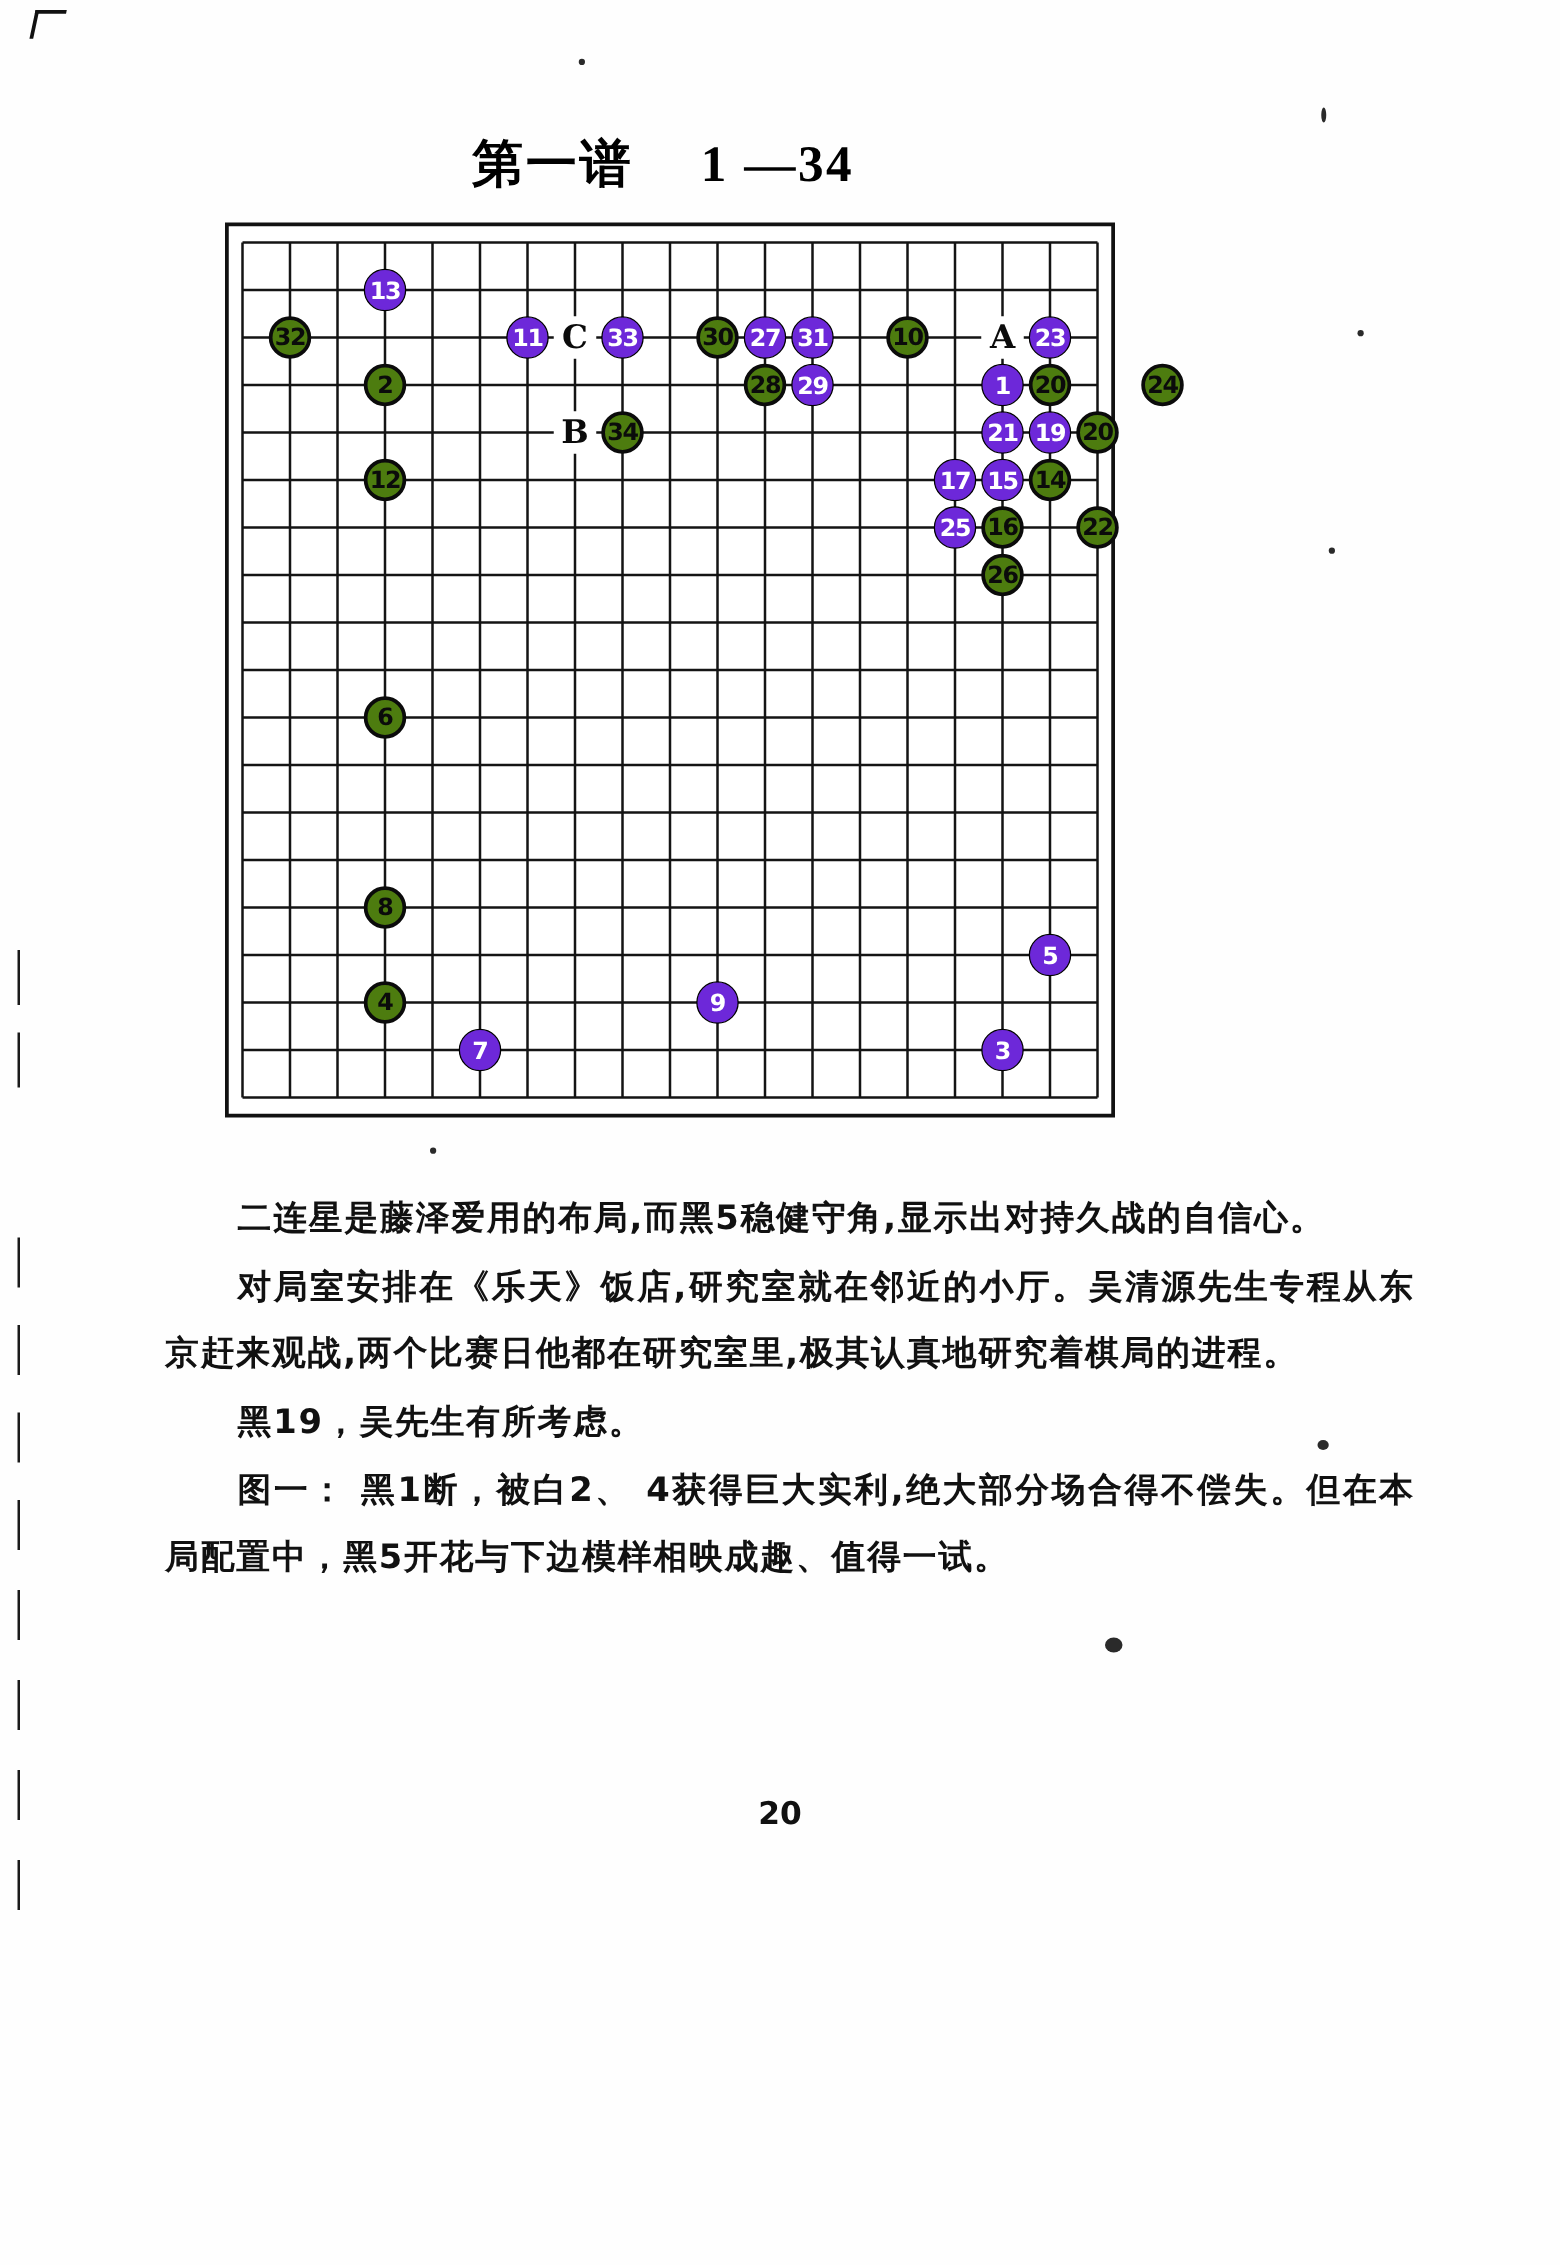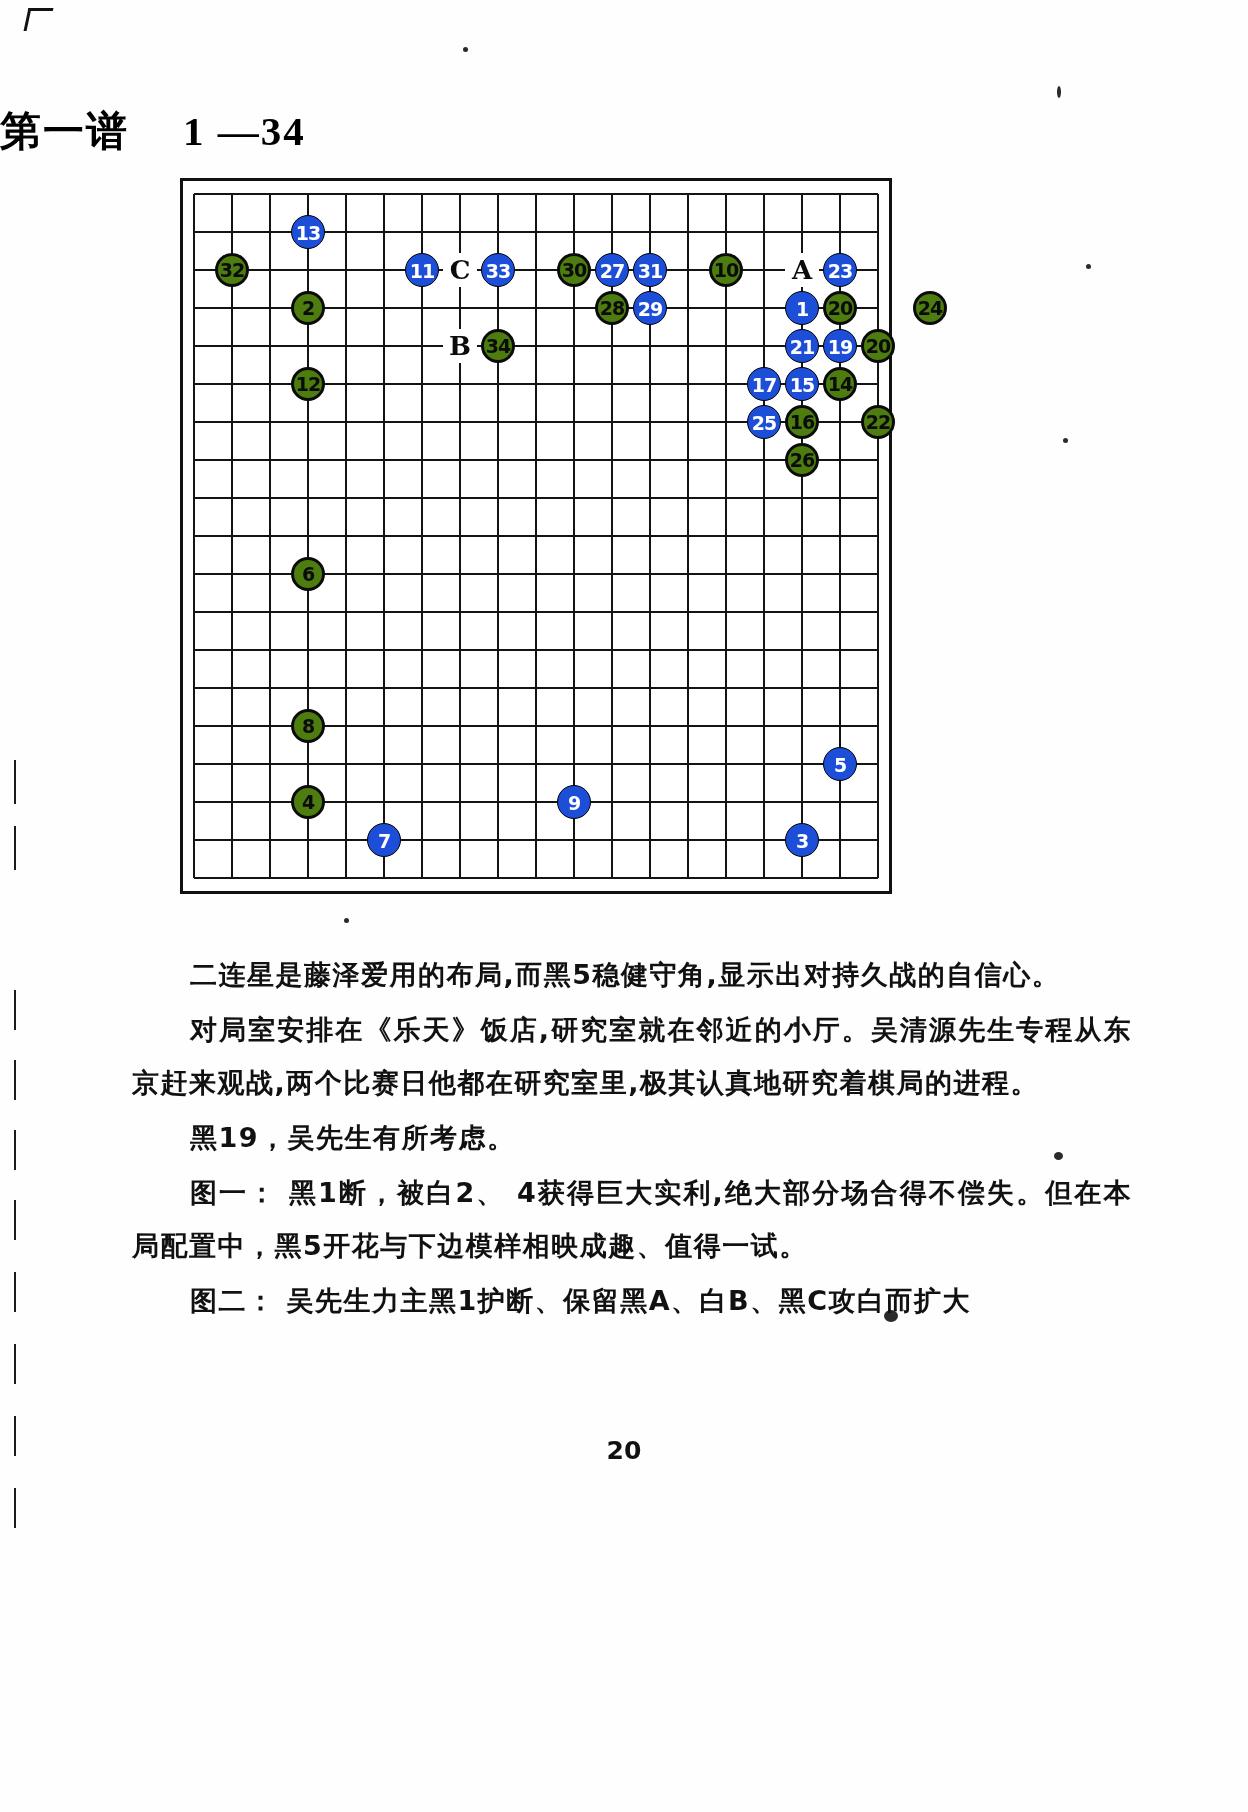--- a/index.html
+++ b/index.html
@@ -40,20 +40,21 @@
     position: absolute;
     background: #2a2a2a;
     border-radius: 50%;
   }
 
   
   .title-row {
     position: absolute;
     left: 0; top: 104px;
     width: 1061px;
+    text-align: center;
     font-family: "DejaVu Sans", sans-serif;
     font-weight: 700;
     font-size: 41px;
     letter-spacing: 2px;
     white-space: nowrap;
   }
   .title-row .kifu-title { margin-right: 54px; }
   .title-row .kifu-range { font-family: "Liberation Serif", serif; font-weight: 700; }
 
   
@@ -86,21 +87,21 @@
     border-radius: 50%;
     font-family: "DejaVu Sans", sans-serif;
     font-weight: 700;
     font-size: 19px;
     line-height: 34px;
     text-align: center;
     box-sizing: border-box;
     letter-spacing: -1px;
   }
   .stone.black {
-    background: #1d4ed8;
+    background: #6d28d9;
     color: #ffffff;
     border: 1px solid #000;
   }
   .stone.white {
     background: #4d7c0f;
     color: #0b0b0b;
     border: 3px solid #0b0b0b;
     line-height: 28px;
   }
   .marker {
@@ -257,18 +258,17 @@
         <div class="stone black" style="left: 204px; top: 662px;">7</div>
         <div class="stone black" style="left: 622px; top: 662px;">3</div>
       </div>
   </div>
 
   <div class="body-text">
     <p class="para indent">二连星是藤泽爱用的布局,而黑5稳健守角,显示出对持久战的自信心。</p>
     <p class="para indent">对局室安排在《乐天》饭店,研究室就在邻近的小厅。吴清源先生专程从东京赶来观战,两个比赛日他都在研究室里,极其认真地研究着棋局的进程。</p>
     <p class="para indent">黑19，吴先生有所考虑。</p>
     <p class="para indent">图一： 黑1断，被白2、 4获得巨大实利,绝大部分场合得不偿失。但在本局配置中，黑5开花与下边模样相映成趣、值得一试。</p>
-    <p class="para indent">图二： 吴先生力主黑1护断、保留黑A、白B、黑C攻白而扩大</p>
   </div>
 
   <div class="page-number">20</div>
 
 </div>
 
 </body></html>

